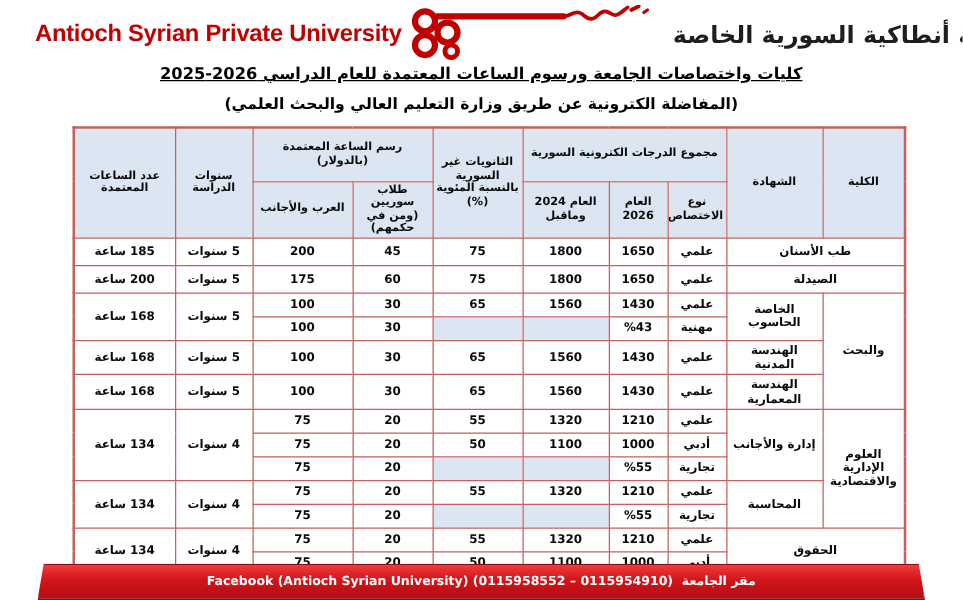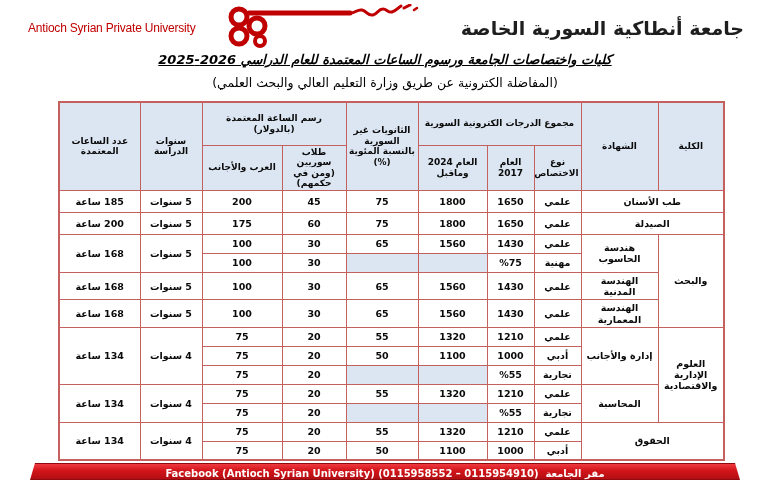--- a/index.html
+++ b/index.html
@@ -7,33 +7,33 @@
     width:770px;height:480px;background:#ffffff;position:relative;overflow:hidden;
     font-family:"DejaVu Sans",sans-serif;-webkit-font-smoothing:antialiased;
   }
   
   .top-header{
     display:flex;align-items:center;justify-content:space-between;
     padding:7px 26px 0 28px;height:41px;
   }
   .uni-en{
     font-family:"Liberation Sans","DejaVu Sans",sans-serif;
-    font-weight:normal;font-size:12px;color:#c00000;letter-spacing:-0.2px;white-space:nowrap;
+    font-weight:bold;font-size:19px;color:#c00000;letter-spacing:-0.2px;white-space:nowrap;
   }
   .uni-logo{flex:0 0 auto;margin:0 6px;}
   .uni-ar{
     direction:rtl;font-weight:bold;font-size:19px;color:#1e1e1e;white-space:nowrap;
   }
   
   .doc-title{
     direction:rtl;text-align:center;font-weight:bold;font-size:13px;color:#000;
-    text-decoration:underline;margin-top:4px;font-style:italic;
+    text-decoration:underline;margin-top:4px;
   }
   .doc-subtitle{
-    direction:rtl;text-align:center;font-weight:normal;font-size:12.5px;color:#000;
+    direction:rtl;text-align:center;font-weight:bold;font-size:12.5px;color:#000;
     margin-top:8px;
   }
   
   table.fees{
     direction:rtl;border-collapse:collapse;table-layout:fixed;
     width:665px;margin:11px 0 0 58px;
     border:2px solid #c4605d;
   }
   table.fees th,table.fees td{
     border:1px solid #c4605d;text-align:center;vertical-align:middle;
@@ -41,25 +41,25 @@
   }
   table.fees th{background:#dce6f2;font-size:9px;padding:1px 2px;}
   table.fees td{background:#ffffff;font-size:9.5px;padding:2px 2px;}
   table.fees td.shaded{background:#dce6f2;}
   thead tr:nth-child(1){height:43px;}
   thead tr:nth-child(2){height:34px;}
   tbody tr{height:19px;}
   tbody tr:nth-child(1),tbody tr:nth-child(2){height:22px;}
   
   .footer-ribbon{
-    position:absolute;left:30px;right:30px;bottom:0;height:17px;
+    position:absolute;left:30px;right:30px;bottom:0;height:29px;
     background:linear-gradient(180deg,#ee3a40 0%,#d21419 45%,#b20e13 100%);
     border:1px solid #8f0a0e;box-sizing:border-box;
     clip-path:polygon(0 100%,0.7% 0,99.3% 0,100% 100%);
-    display:flex;align-items:flex-end;justify-content:center;gap:7px;
+    display:flex;align-items:center;justify-content:center;gap:7px;
     color:#ffffff;font-size:10px;font-weight:bold;white-space:nowrap;
   }
   .footer-ribbon .ar{direction:rtl;}
 </style>
 </head>
 <body>
 
 <div class="top-header">
   <div class="uni-en">Antioch Syrian Private University</div>
   <div class="uni-logo">
@@ -100,21 +100,21 @@
         <th rowspan="2">الكلية</th>
         <th rowspan="2">الشهادة</th>
         <th colspan="3">مجموع الدرجات الكترونية السورية</th>
         <th rowspan="2">الثانويات غير السورية بالنسبة المئوية (%)</th>
         <th colspan="2">رسم الساعة المعتمدة (بالدولار)</th>
         <th rowspan="2">سنوات الدراسة</th>
         <th rowspan="2">عدد الساعات المعتمدة</th>
       </tr>
       <tr>
         <th>نوع الاختصاص</th>
-        <th>العام 2017</th>
+        <th>العام 2026</th>
         <th>العام 2024 وماقبل</th>
         <th>طلاب سوريين (ومن في حكمهم)</th>
         <th>العرب والأجانب</th>
       </tr>
     </thead>
     <tbody>
       <tr>
         <td colspan="2">طب الأسنان</td>
         <td>علمي</td>
         <td>1650</td>
@@ -131,33 +131,33 @@
         <td>1650</td>
         <td>1800</td>
         <td>75</td>
         <td>60</td>
         <td>175</td>
         <td>5 سنوات</td>
         <td>200 ساعة</td>
       </tr>
       <tr>
         <td rowspan="4">والبحث</td>
-        <td rowspan="2">هندسة الحاسوب</td>
+        <td rowspan="2">الخاصة الحاسوب</td>
         <td>علمي</td>
         <td>1430</td>
         <td>1560</td>
         <td>65</td>
         <td>30</td>
         <td>100</td>
         <td rowspan="2">5 سنوات</td>
         <td rowspan="2">168 ساعة</td>
       </tr>
       <tr>
         <td>مهنية</td>
-        <td>%75</td>
+        <td>%43</td>
         <td class="shaded"></td>
         <td class="shaded"></td>
         <td>30</td>
         <td>100</td>
       </tr>
       <tr>
         <td>الهندسة المدنية</td>
         <td>علمي</td>
         <td>1430</td>
         <td>1560</td>

